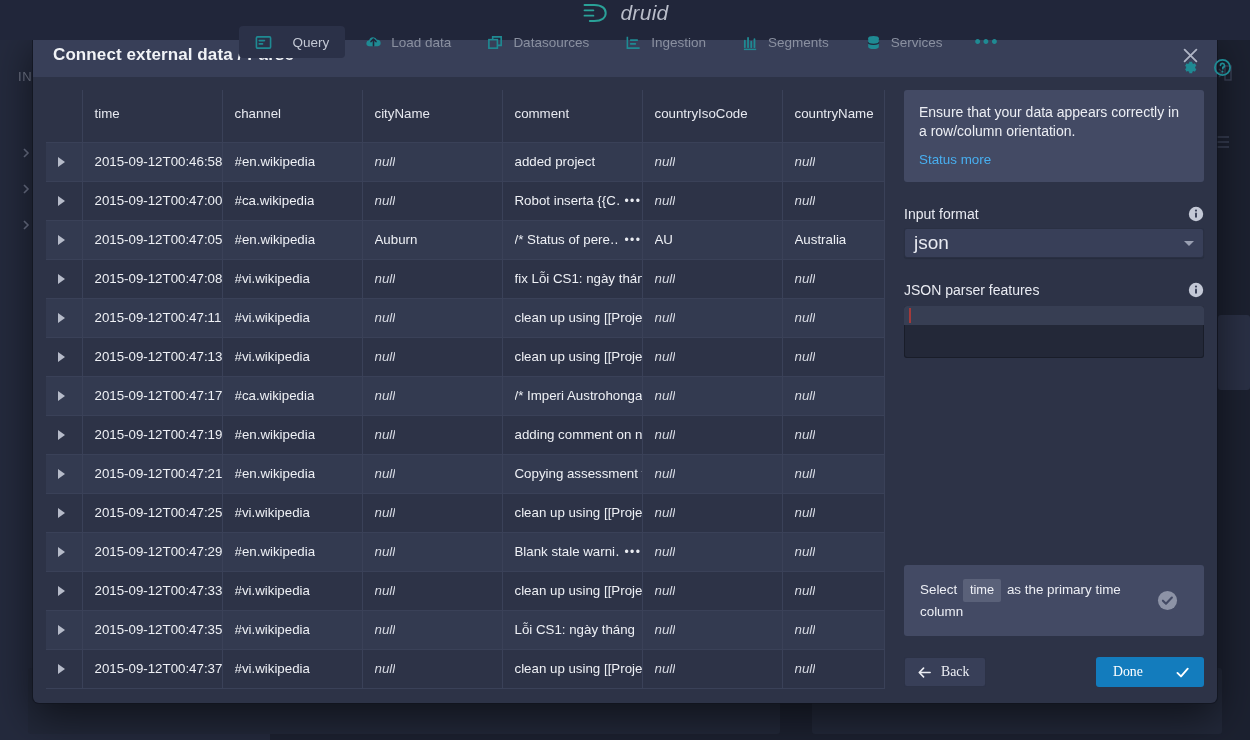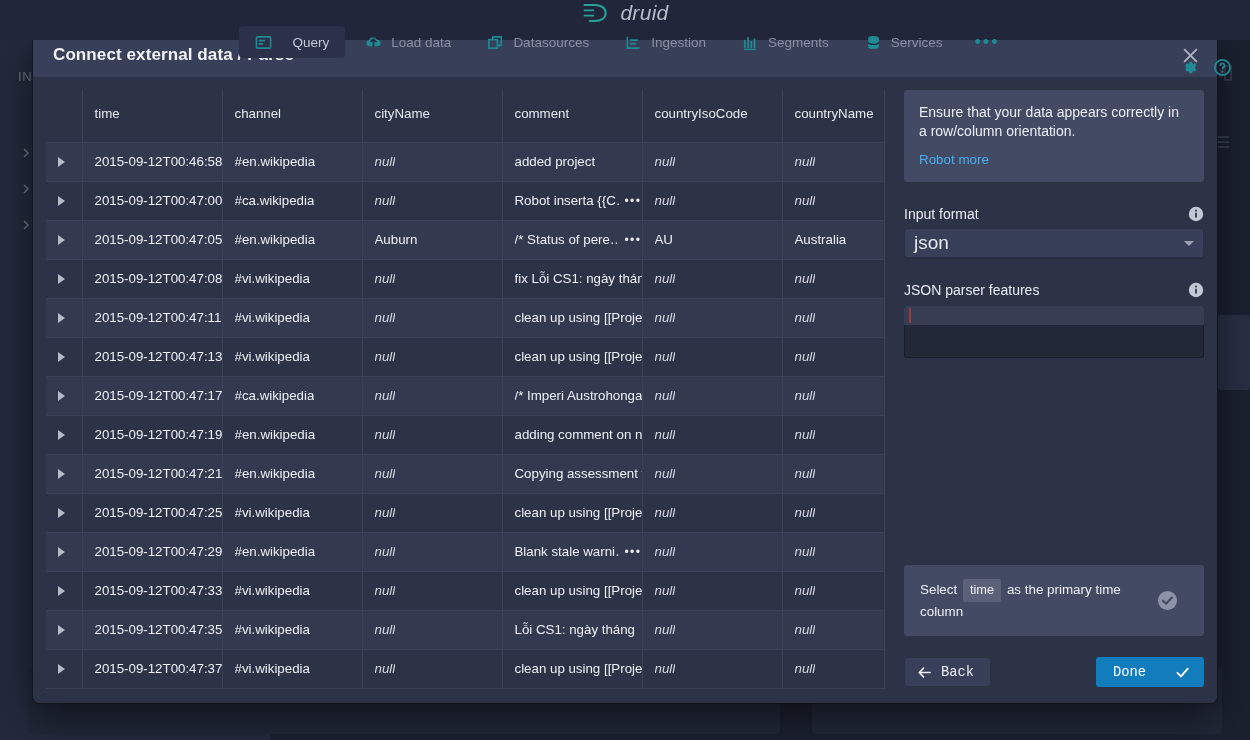--- a/index.html
+++ b/index.html
@@ -178,21 +178,21 @@
     display: inline-block; background: #5a6179; color: #eef0f6;
     border-radius: 2px; padding: 2px 7px; font-size: 12.8px; margin: 0 2px;
   }
   .check-circle {
     width: 21px; height: 21px; flex: none; display: block; cursor: pointer;
   }
   .btn-row { display: flex; align-items: center; margin-bottom: 16px; }
   .btn {
     height: 30px; border-radius: 3px; border: none;
     display: inline-flex; align-items: center; gap: 9px;
-    font-size: 13.8px; cursor: pointer; font-family: Liberation Mono, monospace;
+    font-size: 13.8px; cursor: pointer; font-family: Liberation Serif, serif;
   }
   .btn-back {
     background: #383f58; color: #eceef4; padding: 0 17px 0 13px;
     box-shadow: inset 0 0 0 1px rgba(17,20,30,.3);
   }
   .btn-done {
     background: #137cbd; color: #ffffff; padding: 0 14px 0 17px;
     margin-left: auto; min-width: 108px; justify-content: space-between;
   }
   .btn svg { width: 15px; height: 15px; display: block; }
@@ -812,21 +812,21 @@
                 </td>
               </tr>
             </tbody>
         </table>
       </div>
 
       <div class="ctrl-pane">
 
         <div class="callout">
           <p>Ensure that your data appears correctly in a row/column orientation.</p>
-          <a>Robot more</a>
+          <a>Status more</a>
         </div>
 
         <div class="field-label-row">
           <span class="field-label">Input format</span>
           <svg class="info-ico" viewBox="0 0 16 16">
             <circle cx="8" cy="8" r="7.2" fill="#c3c8d6"></circle>
             <circle cx="8" cy="4.6" r="1.1" fill="#3b4259"></circle>
             <rect x="7" y="6.6" width="2" height="5.2" rx="1" fill="#3b4259"></rect>
           </svg>
         </div>

